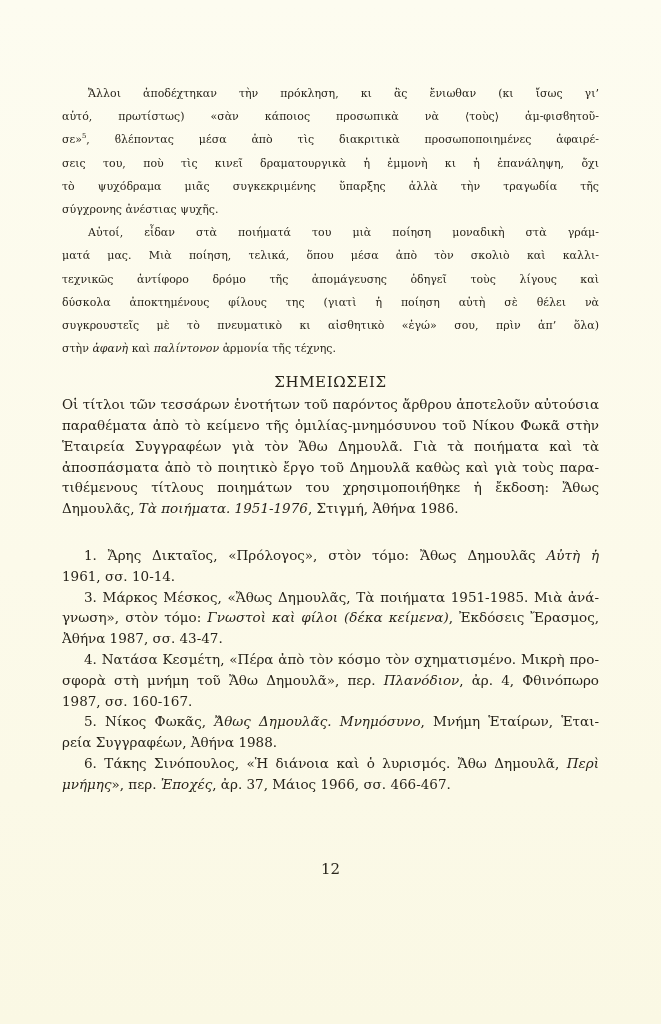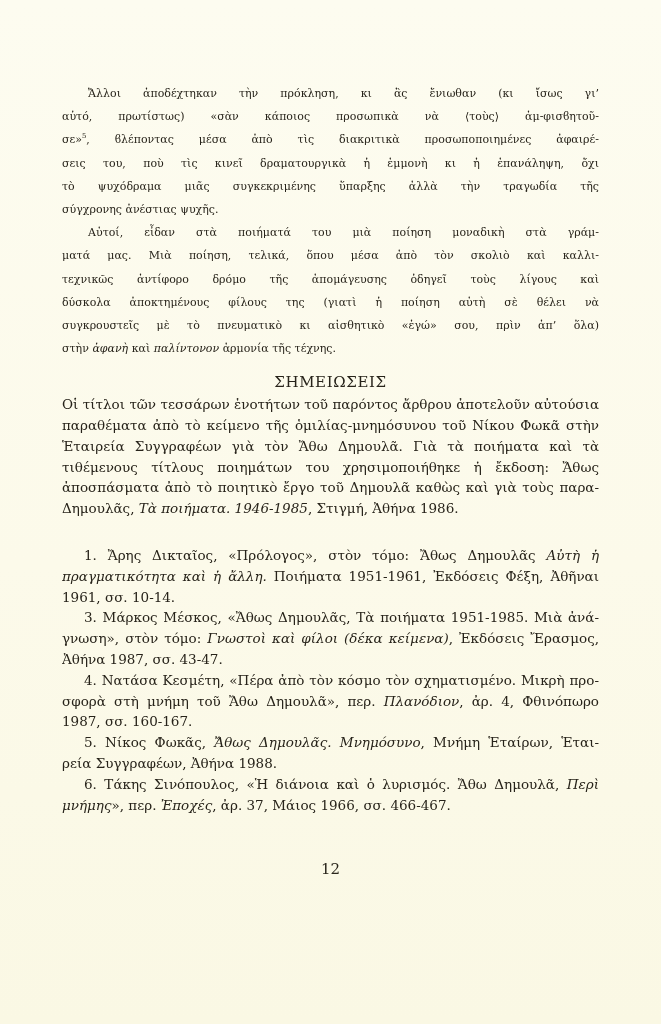--- a/index.html
+++ b/index.html
@@ -78,27 +78,26 @@
           <div class="line j"><span>συγκρουστεῖς μὲ τὸ πνευματικὸ κι αἰσθητικὸ «ἐγώ» σου, πρὶν ἀπ’ ὅλα)</span></div>
           <div class="line"><span>στὴν </span><span class="it">ἀφανὴ</span><span> καὶ </span><span class="it">παλίντονον</span><span> ἁρμονία τῆς τέχνης.</span></div>
         </div>
       </div>
     <div class="heading">ΣΗΜΕΙΩΣΕΙΣ</div>
     <div class="notes" id="notes-text">
         <div class="para intro">
           <div class="line j"><span>Οἱ τίτλοι τῶν τεσσάρων ἑνοτήτων τοῦ παρόντος ἄρθρου ἀποτελοῦν αὐτούσια</span></div>
           <div class="line j"><span>παραθέματα ἀπὸ τὸ κείμενο τῆς ὁμιλίας-μνημόσυνου τοῦ Νίκου Φωκᾶ στὴν</span></div>
           <div class="line j"><span>Ἑταιρεία Συγγραφέων γιὰ τὸν Ἄθω Δημουλᾶ. Γιὰ τὰ ποιήματα καὶ τὰ</span></div>
+          <div class="line j"><span>ἀποσπάσματα ἀπὸ τὸ ποιητικὸ ἔργο τοῦ Δημουλᾶ καθὼς καὶ γιὰ τοὺς παρα-</span></div>
           <div class="line j"><span>τιθέμενους τίτλους ποιημάτων του χρησιμοποιήθηκε ἡ ἔκδοση: Ἄθως</span></div>
-          <div class="line j"><span>ἀποσπάσματα ἀπὸ τὸ ποιητικὸ ἔργο τοῦ Δημουλᾶ καθὼς καὶ γιὰ τοὺς παρα-</span></div>
-          <div class="line"><span>Δημουλᾶς, </span><span class="it">Τὰ ποιήματα. 1946-1985</span><span>, Στιγμή, Ἀθήνα 1986.</span></div>
+          <div class="line"><span>Δημουλᾶς, </span><span class="it">Τὰ ποιήματα. 1951-1976</span><span>, Στιγμή, Ἀθήνα 1986.</span></div>
         </div>
         <div class="para">
           <div class="line j ind"><span>1. Ἄρης Δικταῖος, «Πρόλογος», στὸν τόμο: Ἄθως Δημουλᾶς </span><span class="it">Αὐτὴ ἡ</span></div>
-          <div class="line j"><span class="it">πραγματικότητα καὶ ἡ ἄλλη.</span><span> Ποιήματα 1951-1961, Ἐκδόσεις Φέξη, Ἀθῆναι</span></div>
           <div class="line"><span>1961, σσ. 10-14.</span></div>
         </div>
         <div class="para">
           <div class="line j ind"><span>3. Μάρκος Μέσκος, «Ἄθως Δημουλᾶς, Τὰ ποιήματα 1951-1985. Μιὰ ἀνά-</span></div>
           <div class="line j"><span>γνωση», στὸν τόμο: </span><span class="it">Γνωστοὶ καὶ φίλοι (δέκα κείμενα)</span><span>, Ἐκδόσεις Ἔρασμος,</span></div>
           <div class="line"><span>Ἀθήνα 1987, σσ. 43-47.</span></div>
         </div>
         <div class="para">
           <div class="line j ind"><span>4. Νατάσα Κεσμέτη, «Πέρα ἀπὸ τὸν κόσμο τὸν σχηματισμένο. Μικρὴ προ-</span></div>
           <div class="line j"><span>σφορὰ στὴ μνήμη τοῦ Ἄθω Δημουλᾶ», περ. </span><span class="it">Πλανόδιον</span><span>, ἀρ. 4, Φθινόπωρο</span></div>

